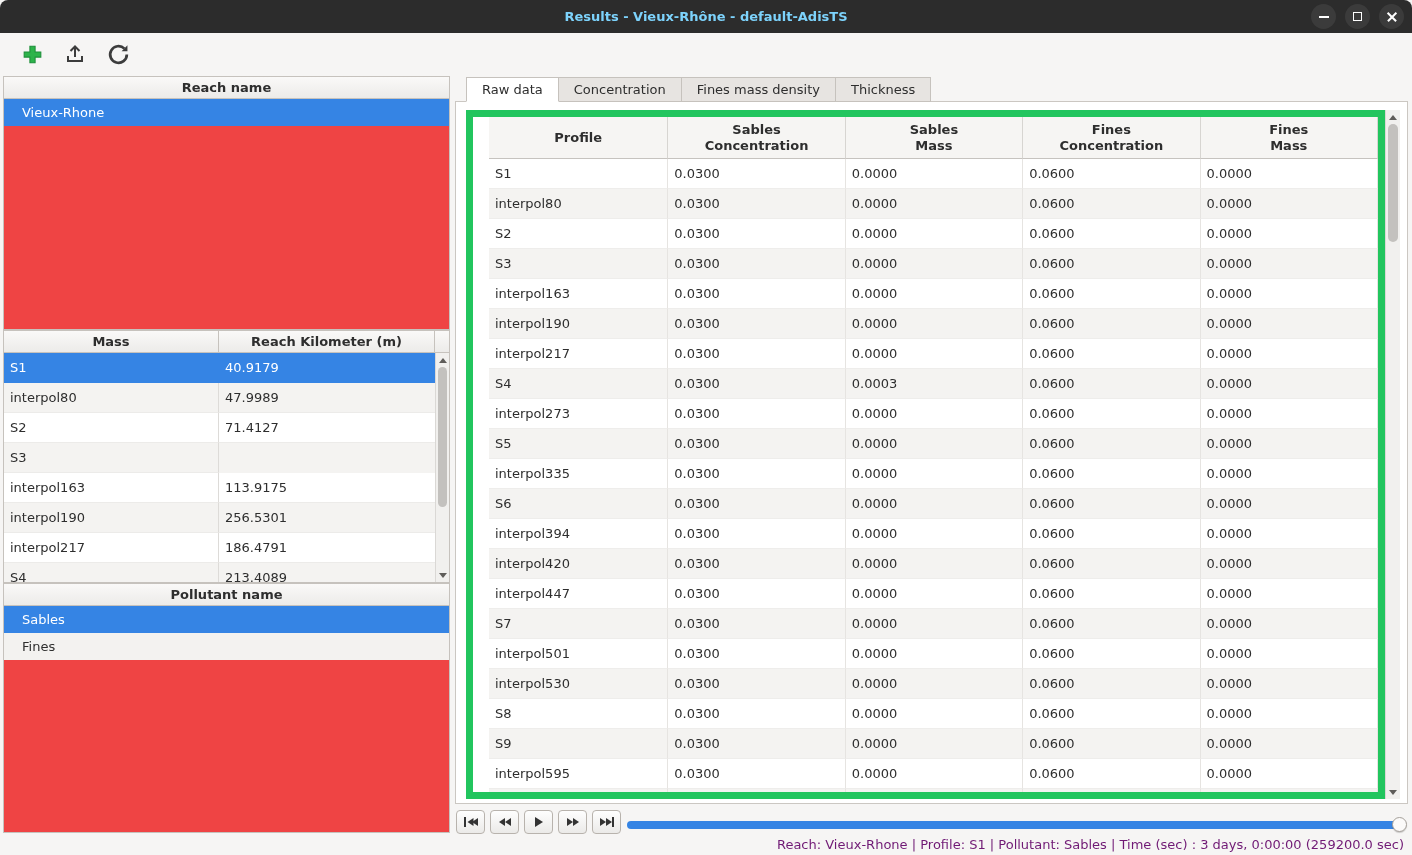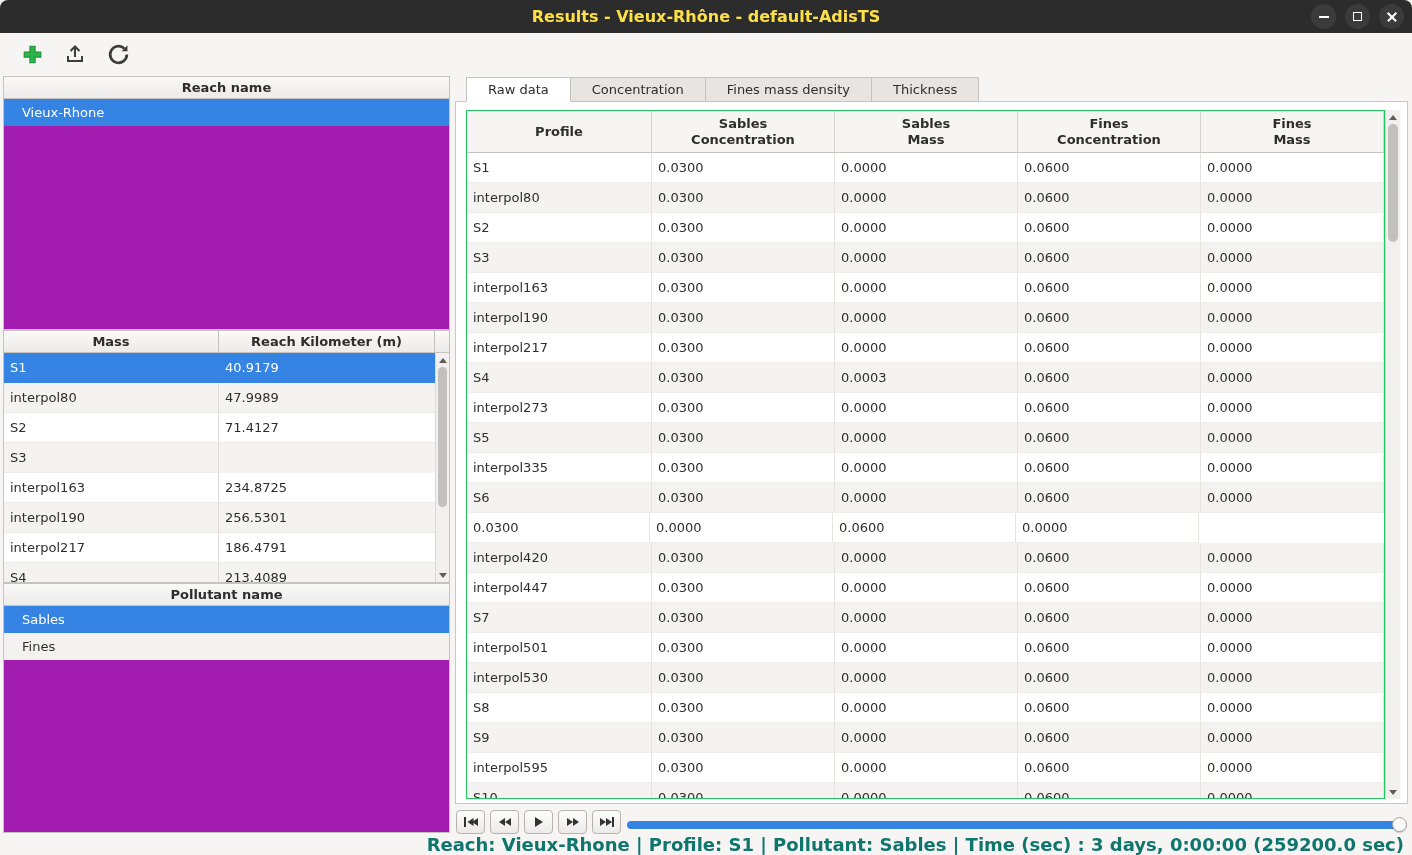--- a/index.html
+++ b/index.html
@@ -9,21 +9,21 @@
     font-size:13px; color:#2e2e2e; background:#f6f5f4; position:relative;
   }
   .window { position:absolute; inset:0; }
 
   
   .titlebar {
     position:absolute; left:0; top:0; width:1412px; height:33px;
     background:#2c2c2c; border-radius:8px 8px 0 0;
     display:flex; align-items:center; justify-content:center;
   }
-  .title { color:#fde047; font-weight:bold; font-size:16px; }
+  .title { color:#7dd3fc; font-weight:bold; font-size:13px; }
   .win-controls { position:absolute; right:8px; top:4px; display:flex; gap:9px; }
   .win-btn {
     width:25px; height:25px; border-radius:50%; background:#3b3b3b;
     display:flex; align-items:center; justify-content:center; cursor:pointer;
   }
   .min-glyph { width:10px; height:2px; background:#fff; display:block; }
   .max-glyph { width:9px; height:9px; border:1px solid #fff; display:block; }
   .close-glyph { width:14px; height:14px; position:relative; display:block; }
   .close-glyph::before,.close-glyph::after {
     content:""; position:absolute; left:1px; top:6px; width:12px; height:1.6px; background:#fff;
@@ -35,21 +35,21 @@
   .toolbar {
     position:absolute; left:0; top:33px; width:1412px; height:42px;
     display:flex; align-items:center; gap:11px; padding-left:16px;
   }
   .tool-btn {
     width:32px; height:32px; background:transparent; border:none;
     display:flex; align-items:center; justify-content:center; cursor:pointer;
   }
 
   
-  .sec { position:absolute; background:#a21caf; border:1px solid #c6c2bd; }
+  .sec { position:absolute; background:#ef4444; border:1px solid #c6c2bd; }
   .sec-header {
     height:22px; line-height:21px; text-align:center; font-weight:bold;
     background:linear-gradient(#faf9f8,#ecebe9); border-bottom:1px solid #c6c2bd;
   }
   .lrow { height:27px; line-height:27px; padding-left:18px; background:#fff; cursor:pointer; }
   .lrow.alt { background:#f3f2f0; }
   .lrow.sel { background:#3584e4; color:#fff; }
 
   
   .reach-sec     { left:3px; top:76px;  width:447px; height:254px; }
@@ -75,30 +75,30 @@
   .tri-up { width:0; height:0; border-left:4px solid transparent; border-right:4px solid transparent; border-bottom:5px solid #5f5d5a; }
   .tri-down { width:0; height:0; border-left:4px solid transparent; border-right:4px solid transparent; border-top:5px solid #5f5d5a; }
   .sb-thumb { position:absolute; left:2px; right:2px; background:#c3c1be; border-radius:5px; cursor:pointer; }
 
   .profiles-scroll { right:0; top:22px; bottom:0; width:14px; }
   .results-scroll  { left:1385px; top:110px; width:15px; height:689px; }
 
   
   .tab-bar { position:absolute; left:466px; top:77px; height:25px; display:flex; }
   .tab {
-    padding:0 21px; line-height:23px; height:25px; background:#e7e4e1;
+    padding:0 15px; line-height:23px; height:25px; background:#e7e4e1;
     border:1px solid #c6c2bd; border-left:none; cursor:pointer; white-space:nowrap;
   }
   .tab:first-child { border-left:1px solid #c6c2bd; }
   .tab.active { background:#ffffff; border-bottom:1px solid #ffffff; }
 
   .notebook { position:absolute; left:455px; top:101px; width:953px; height:703px; background:#ffffff; border:1px solid #cbc7c2; }
 
   
-  .rtable { position:absolute; left:466px; top:110px; width:919px; height:689px; border:1px solid #22c55e; background:#fff; overflow:hidden; }
+  .rtable { position:absolute; left:466px; top:110px; width:919px; height:689px; border:7px solid #22c55e; background:#fff; overflow:hidden;padding-left:16px; }
   .rhead { display:flex; height:42px; }
   .hcell {
     display:flex; flex-direction:column; align-items:center; justify-content:center;
     font-weight:bold; background:#f6f5f3; border-right:1px solid #d7d5d1; border-bottom:1px solid #c6c3bf;
     line-height:16px; cursor:pointer;
   }
   .rbody { height:645px; overflow:hidden; }
   .trow { display:flex; height:30px; background:#fff; cursor:pointer; }
   .trow.alt { background:#f4f3f1; }
   .tcell { line-height:29px; padding-left:6px; border-right:1px solid #e6e4e1; border-bottom:1px solid #eeedeb; overflow:hidden; white-space:nowrap; }
@@ -116,21 +116,21 @@
   .slider-handle {
     position:absolute; left:1392px; top:11px; width:15px; height:15px; border-radius:50%;
     background:#fbfaf9; border:1px solid #a6a19b; box-shadow:0 1px 1px rgba(0,0,0,.18); cursor:pointer;
   }
 
   
   .statusbar {
     position:absolute; left:0; top:833px; width:1412px; height:22px;
     display:flex; align-items:center; justify-content:flex-end; padding-right:8px;
   }
-  .status-text { font-weight:bold; font-size:18px; color:#0f766e; }
+  .status-text { font-weight:normal; font-size:13px; color:#701a75; }
 </style>
 </head>
 <body>
 
 <div class="window">
 
   <div class="titlebar">
     <div class="title">Results - Vieux-Rhône - default-AdisTS</div>
     <div class="win-controls">
       <div class="win-btn">
@@ -190,21 +190,21 @@
         </div>
         <div class="prow">
           <div class="pc1">S2</div>
           <div class="pc2">71.4127</div>
         </div>
         <div class="prow alt">
           <div class="pc1">S3</div>
         </div>
         <div class="prow">
           <div class="pc1">interpol163</div>
-          <div class="pc2">234.8725</div>
+          <div class="pc2">113.9175</div>
         </div>
         <div class="prow alt">
           <div class="pc1">interpol190</div>
           <div class="pc2">256.5301</div>
         </div>
         <div class="prow">
           <div class="pc1">interpol217</div>
           <div class="pc2">186.4791</div>
         </div>
         <div class="prow alt">
@@ -340,20 +340,21 @@
           <div class="tcell c4">0.0000</div>
         </div>
         <div class="trow alt">
           <div class="tcell c0">S6</div>
           <div class="tcell c1">0.0300</div>
           <div class="tcell c2">0.0000</div>
           <div class="tcell c3">0.0600</div>
           <div class="tcell c4">0.0000</div>
         </div>
         <div class="trow">
+          <div class="tcell c0">interpol394</div>
           <div class="tcell c1">0.0300</div>
           <div class="tcell c2">0.0000</div>
           <div class="tcell c3">0.0600</div>
           <div class="tcell c4">0.0000</div>
         </div>
         <div class="trow alt">
           <div class="tcell c0">interpol420</div>
           <div class="tcell c1">0.0300</div>
           <div class="tcell c2">0.0000</div>
           <div class="tcell c3">0.0600</div>

